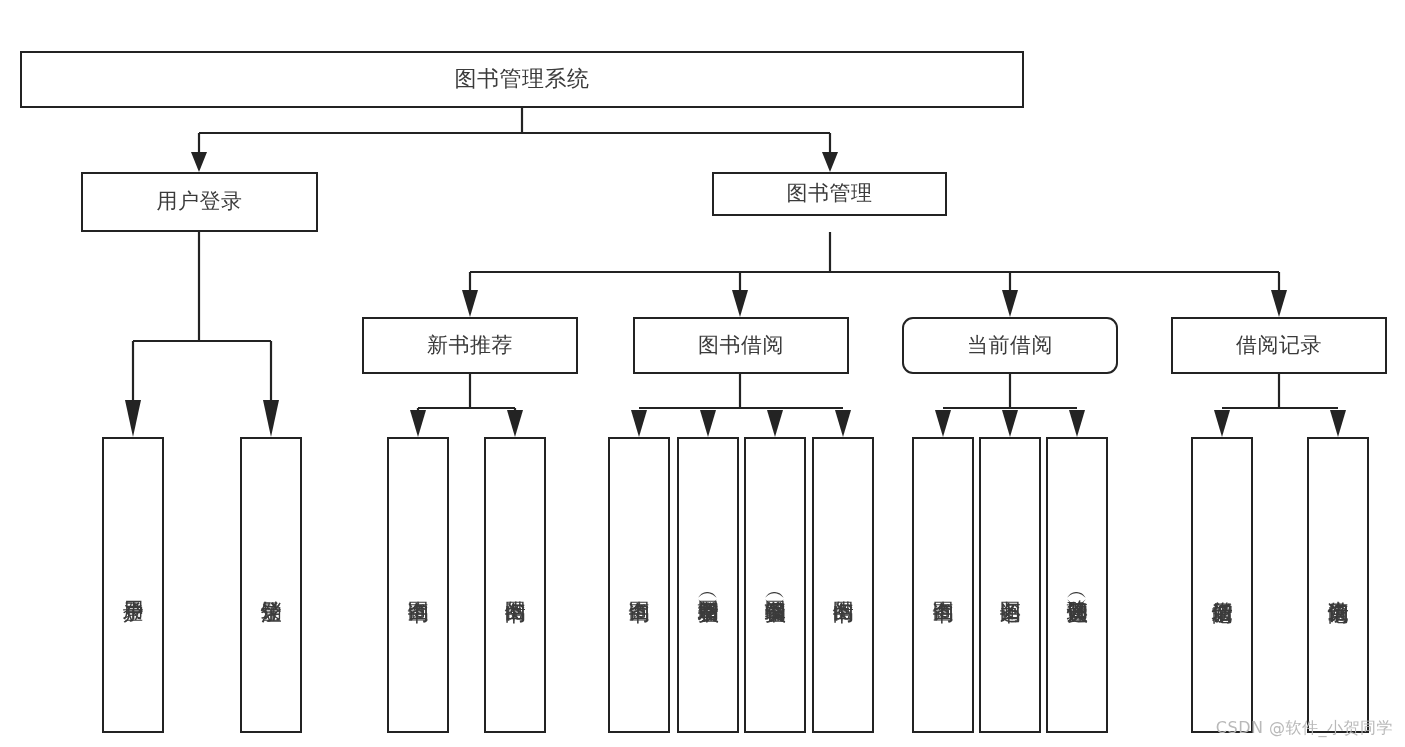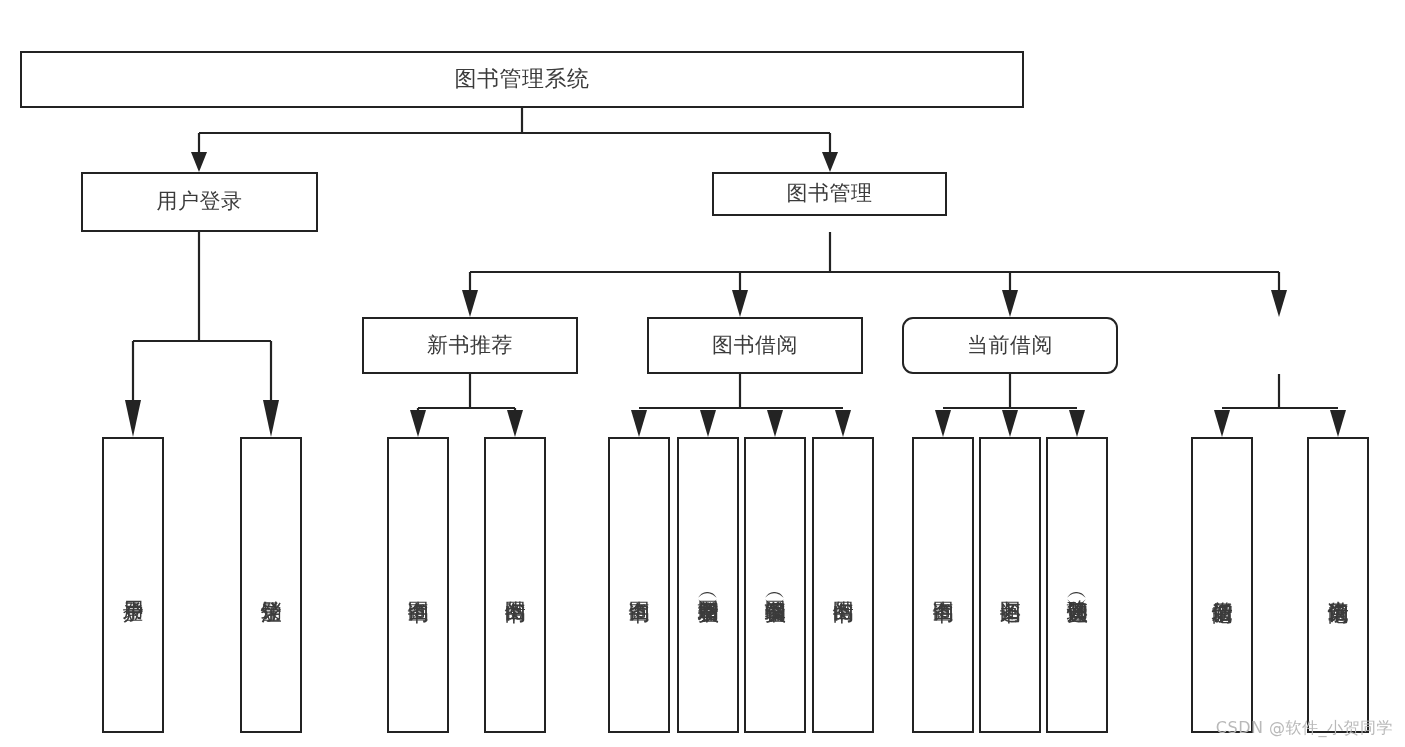--- a/index.html
+++ b/index.html
@@ -130,22 +130,23 @@
     <polygon points="1214,410 1230,410 1222,437"></polygon>
     <polygon points="1330,410 1346,410 1338,437"></polygon>
   </svg>
 
   <div class="node horiz root" style="left:20px; top:11px; width:1004px; height:57px;margin-top:40px;">图书管理系统</div>
 
   <div class="node horiz" style="left:81px; top:172px; width:237px; height:60px;">用户登录</div>
   <div class="node horiz" style="left:712px; top:172px; width:235px; height:44px;">图书管理</div>
 
   <div class="node horiz" style="left:362px; top:317px; width:216px; height:57px;">新书推荐</div>
-  <div class="node horiz" style="left:647px; top:317px; width:216px; height:57px;">图书借阅</div>
+  <div class="node horiz" style="left:633px; top:317px; width:216px; height:57px;">图书借阅</div>
   <div class="node horiz" style="left:902px; top:317px; width:216px; height:57px;border-radius:11px;">当前借阅</div>
+  <div class="node horiz" style="left:1171px; top:317px; width:216px; height:57px;">借阅记录</div>
 
   <div class="node vert" style="left:102px; top:437px; width:62px; height:296px;">用户登录</div>
   <div class="node vert" style="left:240px; top:437px; width:62px; height:296px;">注销登录</div>
 
   <div class="node vert" style="left:387px; top:437px; width:62px; height:296px;">查询图书</div>
   <div class="node vert" style="left:484px; top:437px; width:62px; height:296px;">借阅图书</div>
 
   <div class="node vert" style="left:608px; top:437px; width:62px; height:296px;">查询图书</div>
   <div class="node vert" style="left:677px; top:437px; width:62px; height:296px;">新增图书（管理员）</div>
   <div class="node vert" style="left:744px; top:437px; width:62px; height:296px;">编辑图书（管理员）</div>

